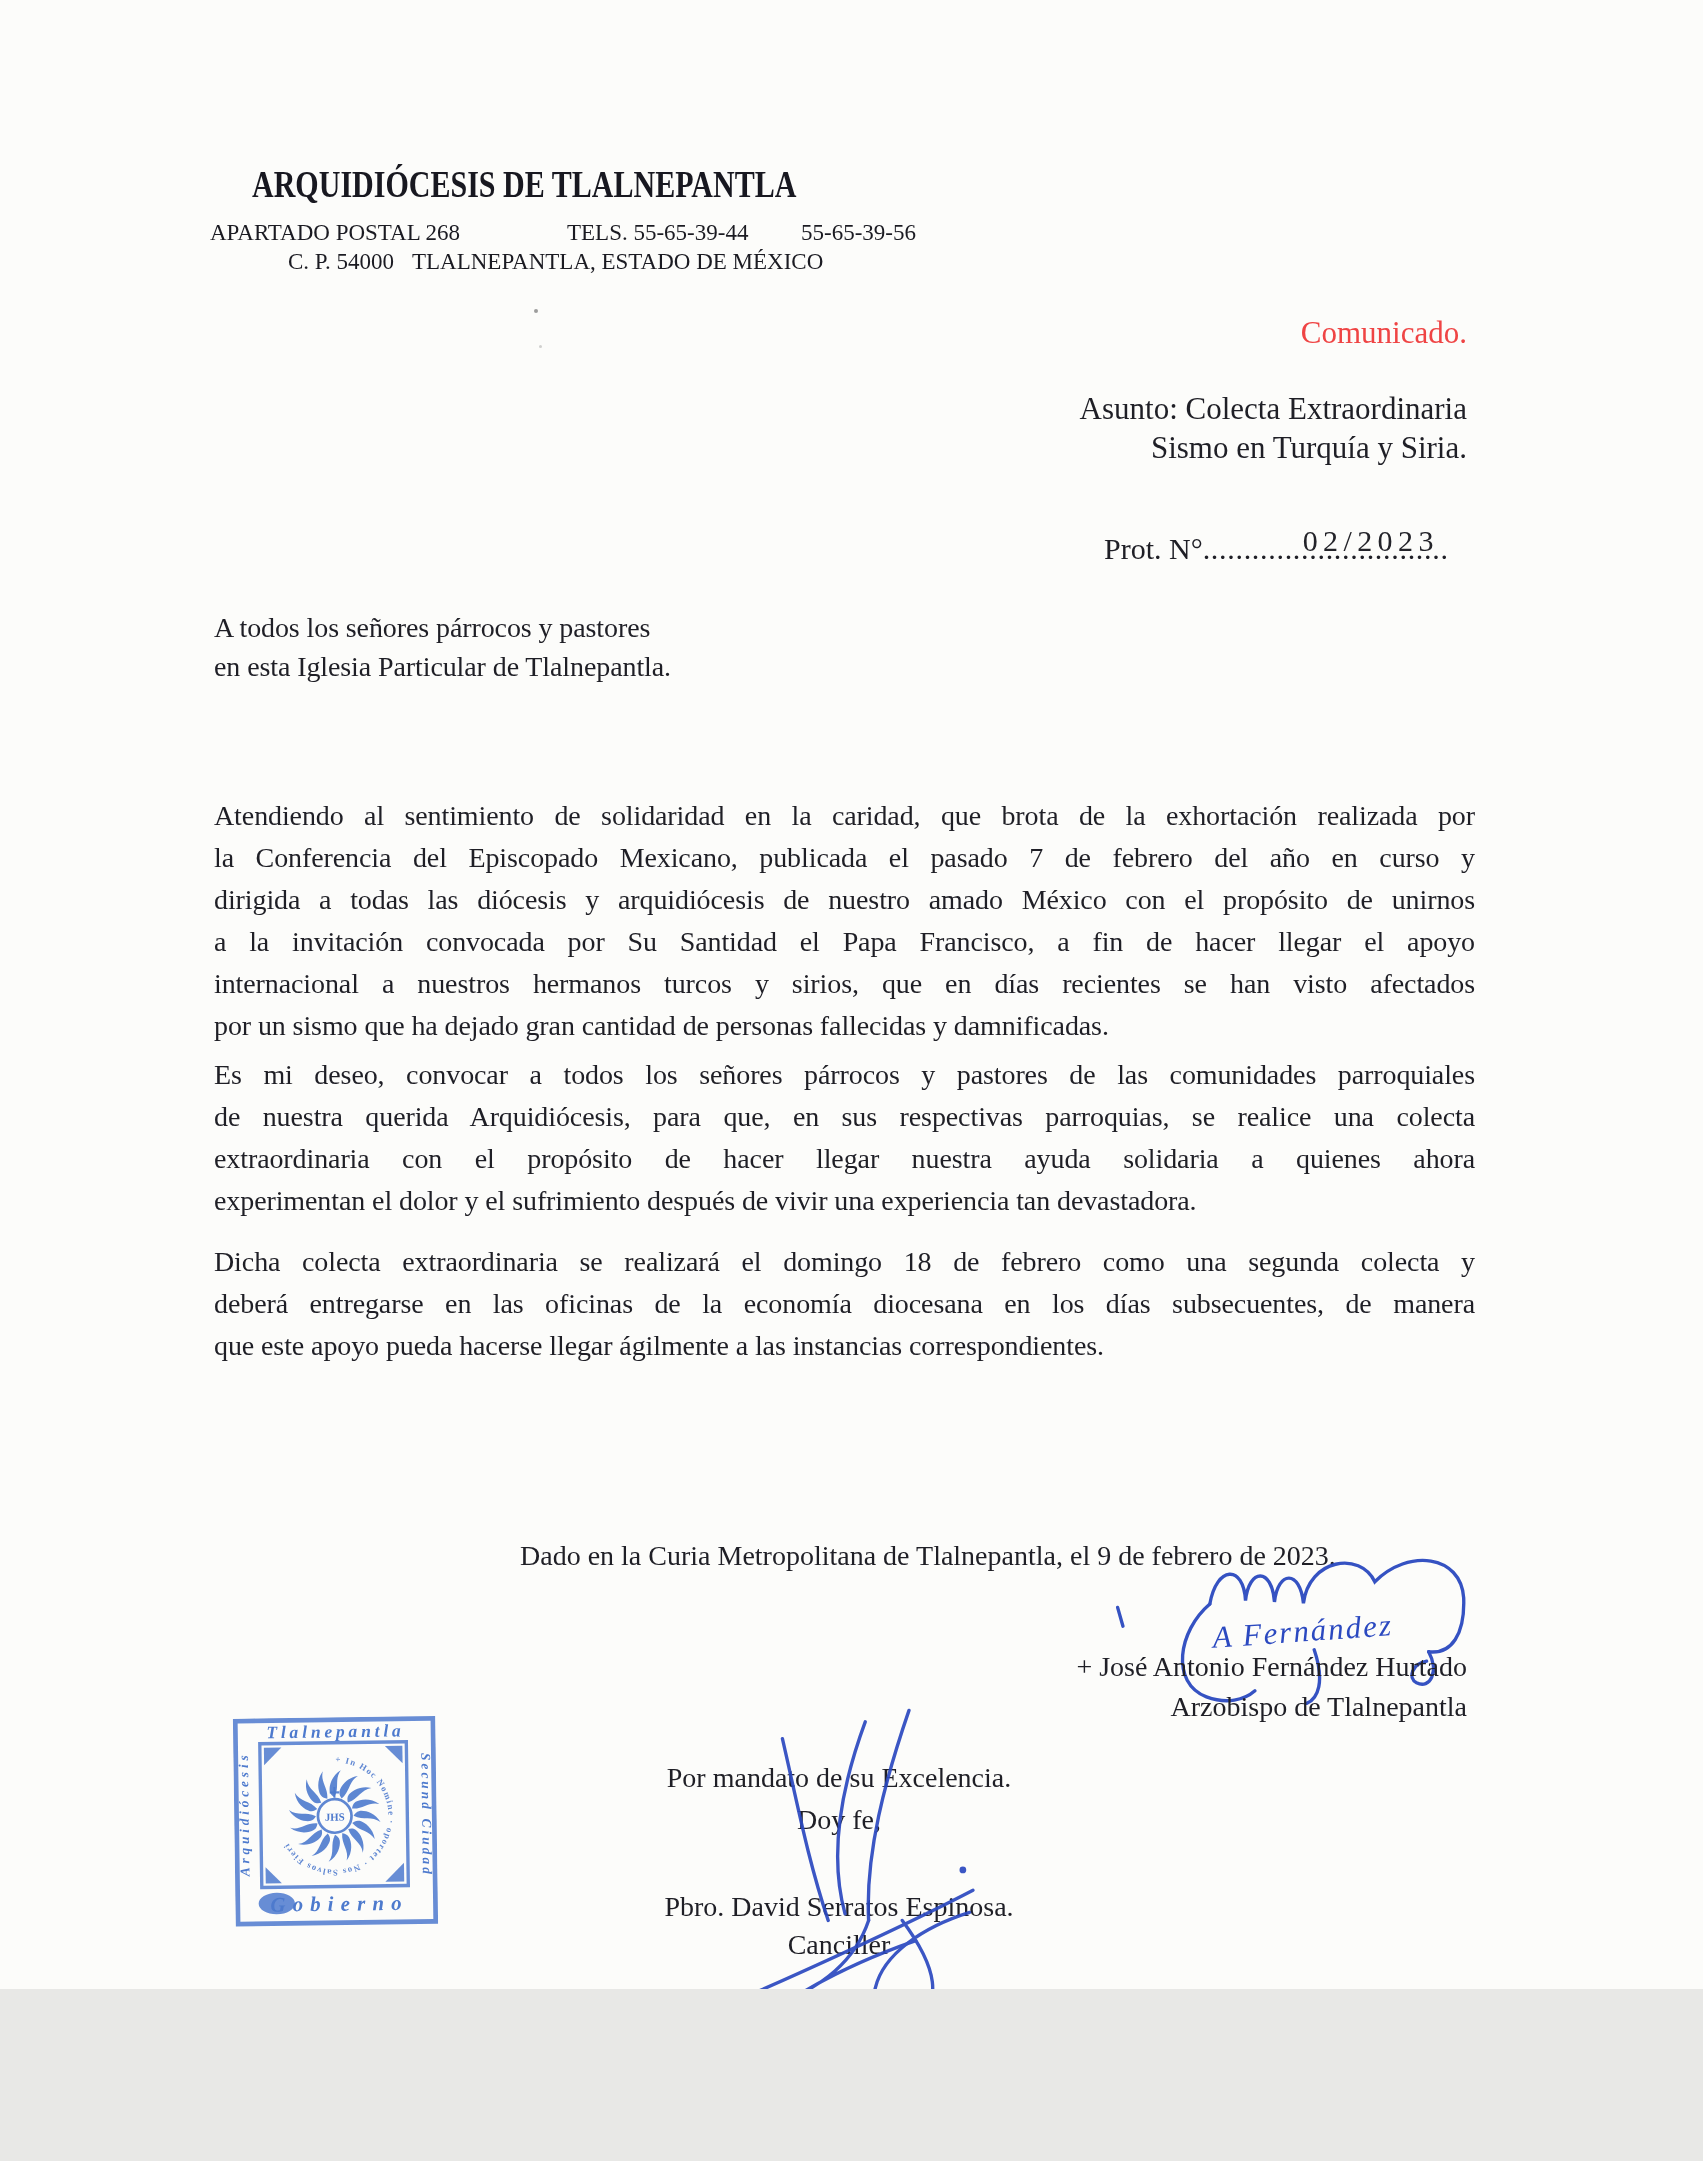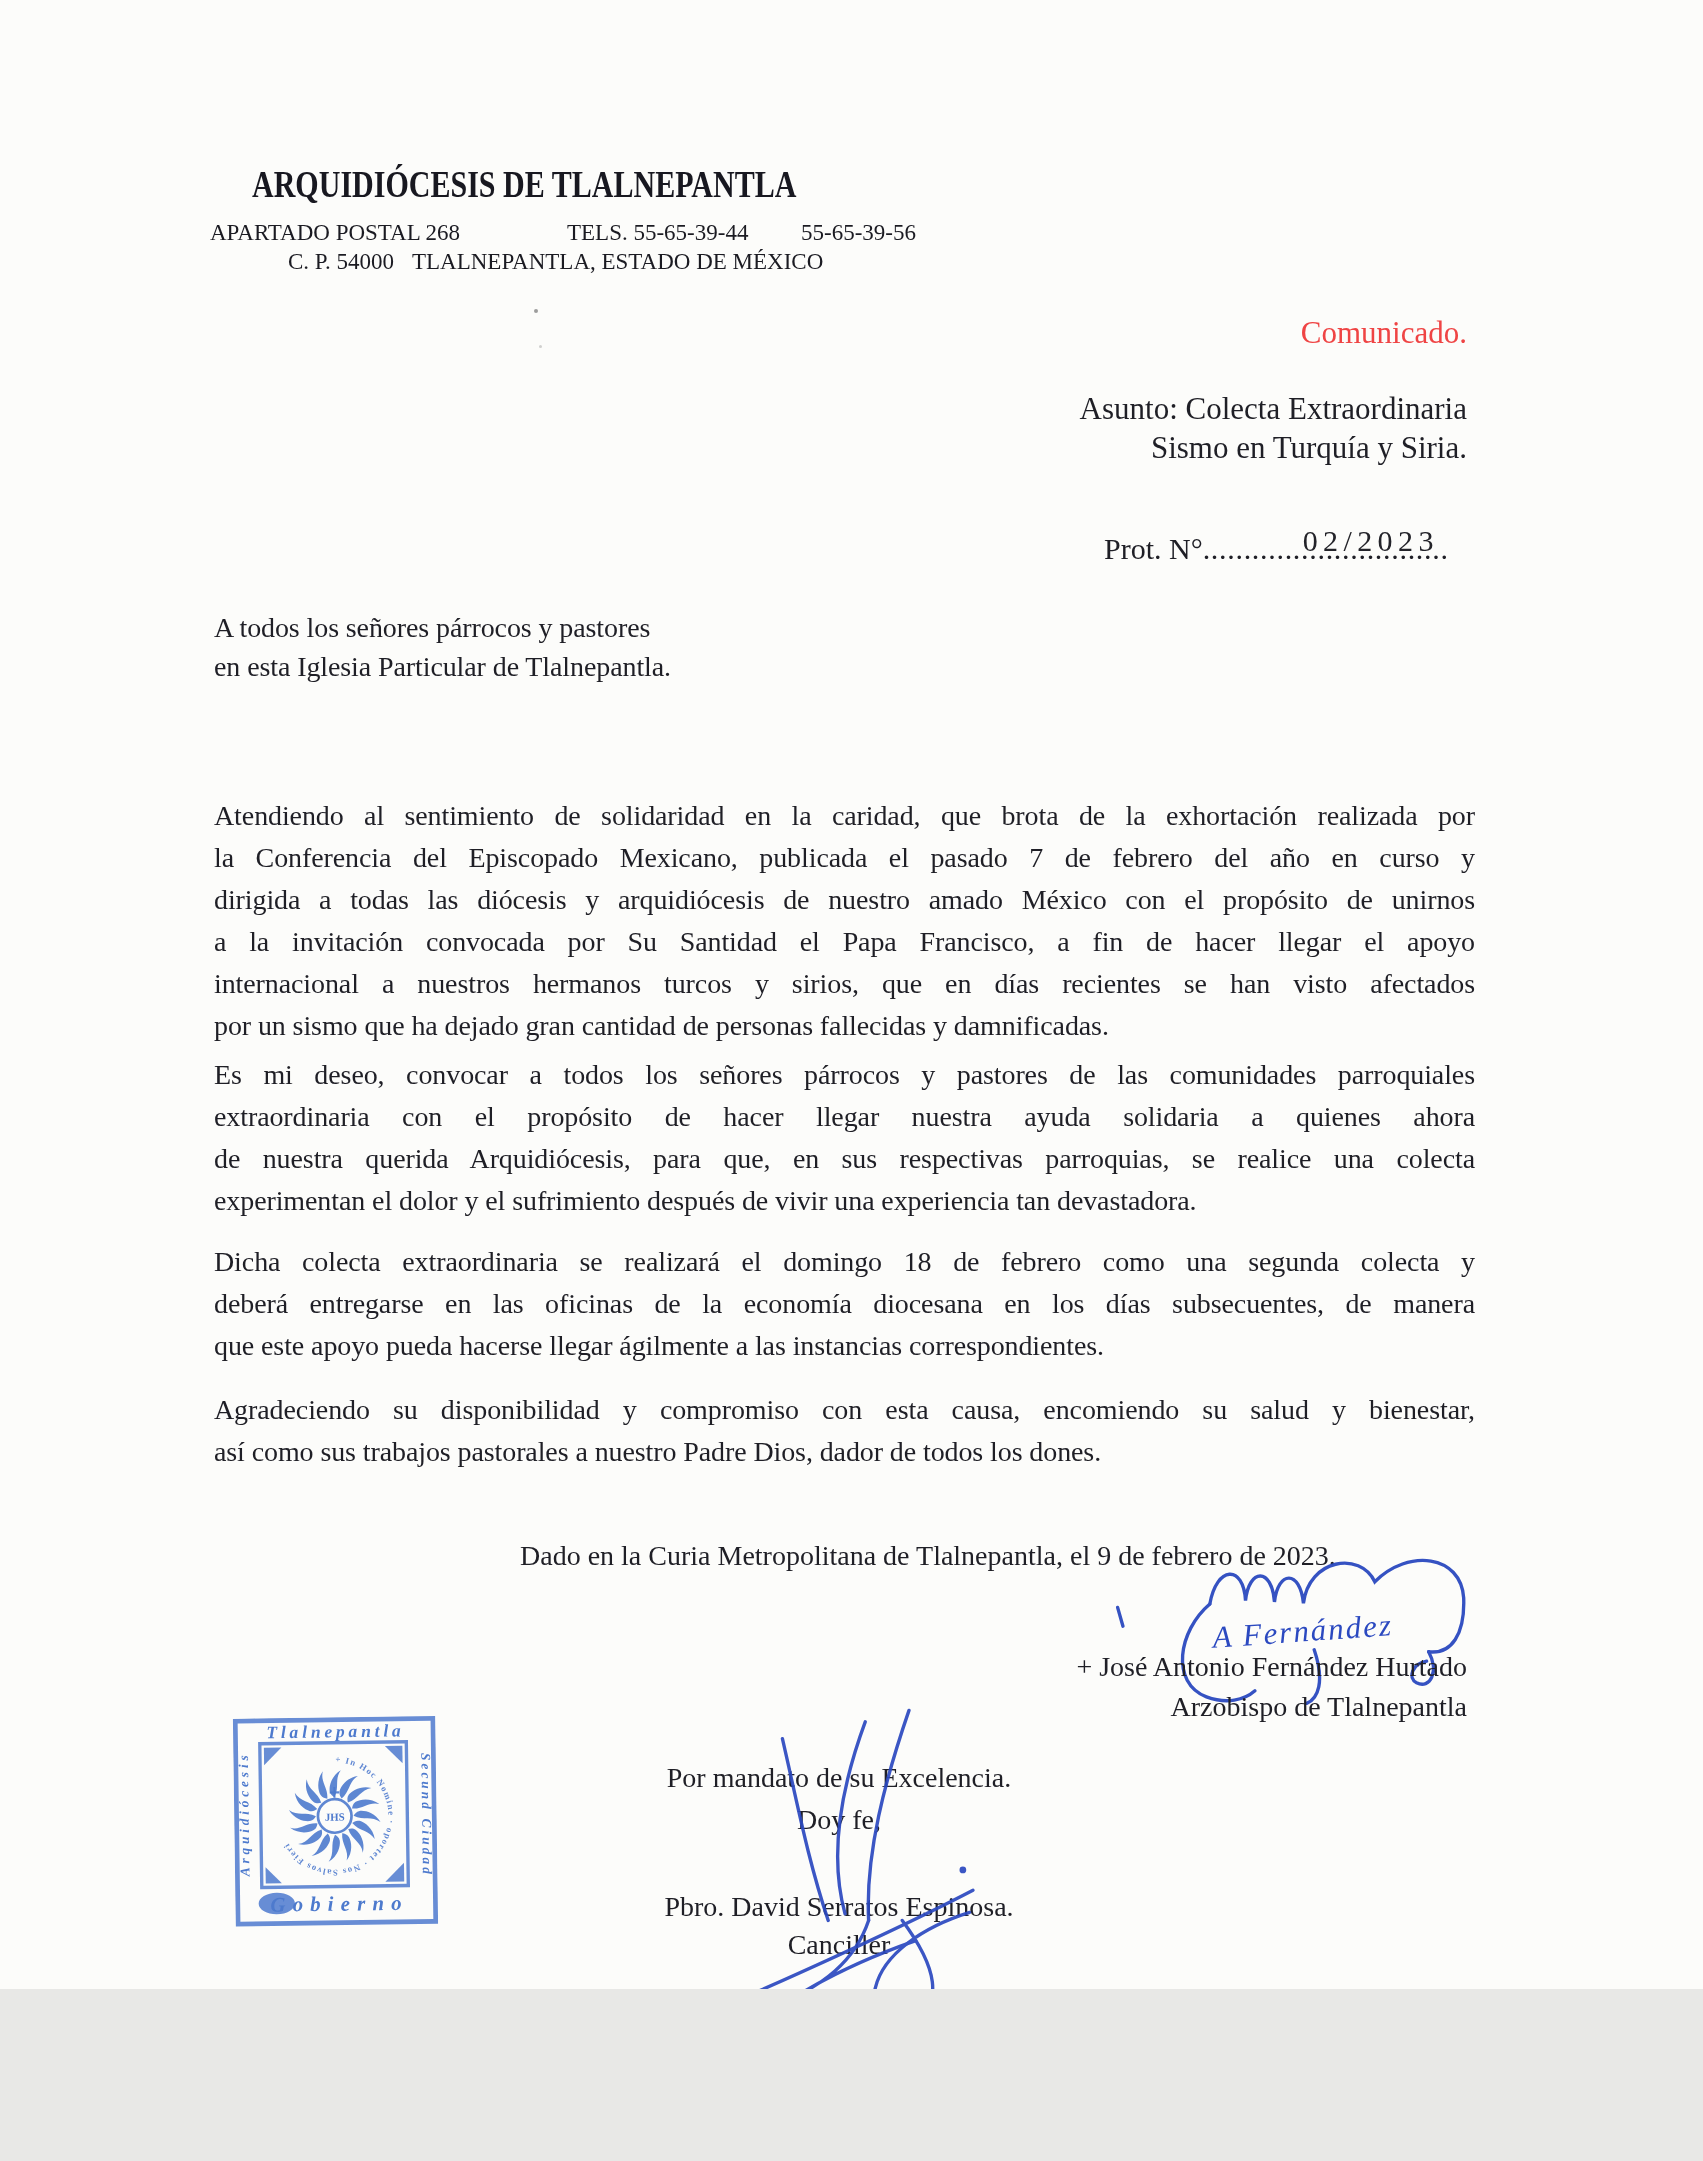--- a/index.html
+++ b/index.html
@@ -93,32 +93,28 @@
   <div class="textblock p1">
       <span class="jline">Atendiendo al sentimiento de solidaridad en la caridad, que brota de la exhortación realizada por</span>
       <span class="jline">la Conferencia del Episcopado Mexicano, publicada el pasado 7 de febrero del año en curso y</span>
       <span class="jline">dirigida a todas las diócesis y arquidiócesis de nuestro amado México con el propósito de unirnos</span>
       <span class="jline">a la invitación convocada por Su Santidad el Papa Francisco, a fin de hacer llegar el apoyo</span>
       <span class="jline">internacional a nuestros hermanos turcos y sirios,  que en días recientes se han visto afectados</span>
       <span class="jline last">por un sismo que ha dejado gran cantidad de personas fallecidas y damnificadas.</span>
     </div>
   <div class="textblock p2">
       <span class="jline">Es mi deseo, convocar a todos los señores párrocos y pastores de las comunidades parroquiales</span>
+      <span class="jline">de nuestra querida Arquidiócesis, para que, en sus respectivas parroquias, se realice una colecta</span>
       <span class="jline">extraordinaria con el propósito de hacer llegar nuestra ayuda solidaria a quienes ahora</span>
-      <span class="jline">de nuestra querida Arquidiócesis, para que, en sus respectivas parroquias, se realice una colecta</span>
       <span class="jline last">experimentan el dolor y el sufrimiento después de vivir una experiencia tan devastadora.</span>
     </div>
   <div class="textblock p3">
       <span class="jline">Dicha colecta extraordinaria se realizará el domingo 18 de febrero como una segunda colecta y</span>
       <span class="jline">deberá entregarse en las oficinas de la economía diocesana en los días subsecuentes, de manera</span>
       <span class="jline last">que este apoyo pueda hacerse llegar ágilmente a las instancias correspondientes.</span>
-    </div>
-  <div class="textblock p4">
-      <span class="jline">Agradeciendo su disponibilidad y compromiso con esta causa, encomiendo su salud y bienestar,</span>
-      <span class="jline last">así como sus trabajos pastorales a nuestro Padre Dios, dador de todos los dones.</span>
     </div>
 
   <div class="dateline">Dado en la Curia Metropolitana de Tlalnepantla, el 9 de febrero de 2023.</div>
 
   <svg class="sig-svg sig1" viewBox="0 0 600 245">
     <g fill="none" stroke="#2b49c0" stroke-width="5" stroke-linecap="round" opacity="0.95">
       <path d="M 38,100 L 46,128"></path>
       <path d="M 175,95 C 185,38 225,36 228,90 C 233,42 267,40 271,92 C 276,45 309,44 314,94 C 322,28 398,16 420,62 C 470,12 548,22 552,86 C 554,140 534,170 500,166"></path>
       <path d="M 175,95 C 128,135 116,212 170,233 C 200,244 226,238 242,224"></path>
       <path d="M 330,163 C 346,210 336,236 318,243"></path>

